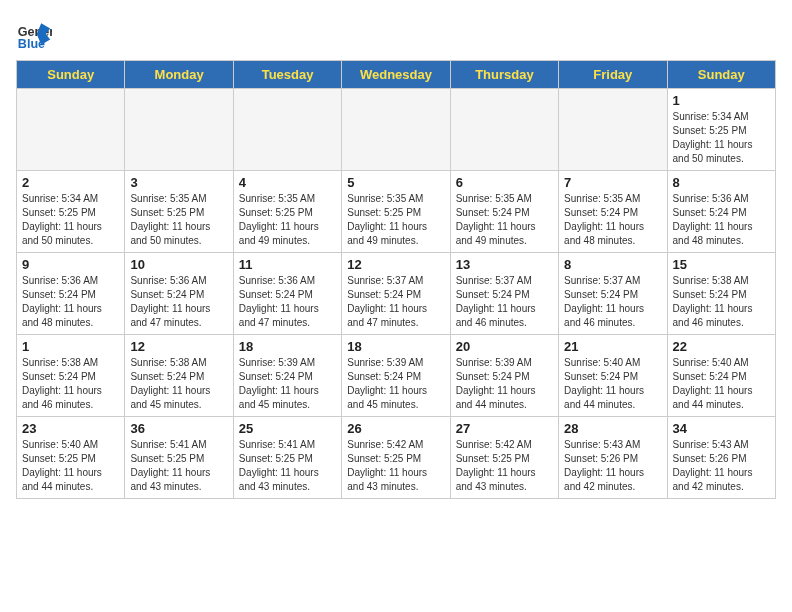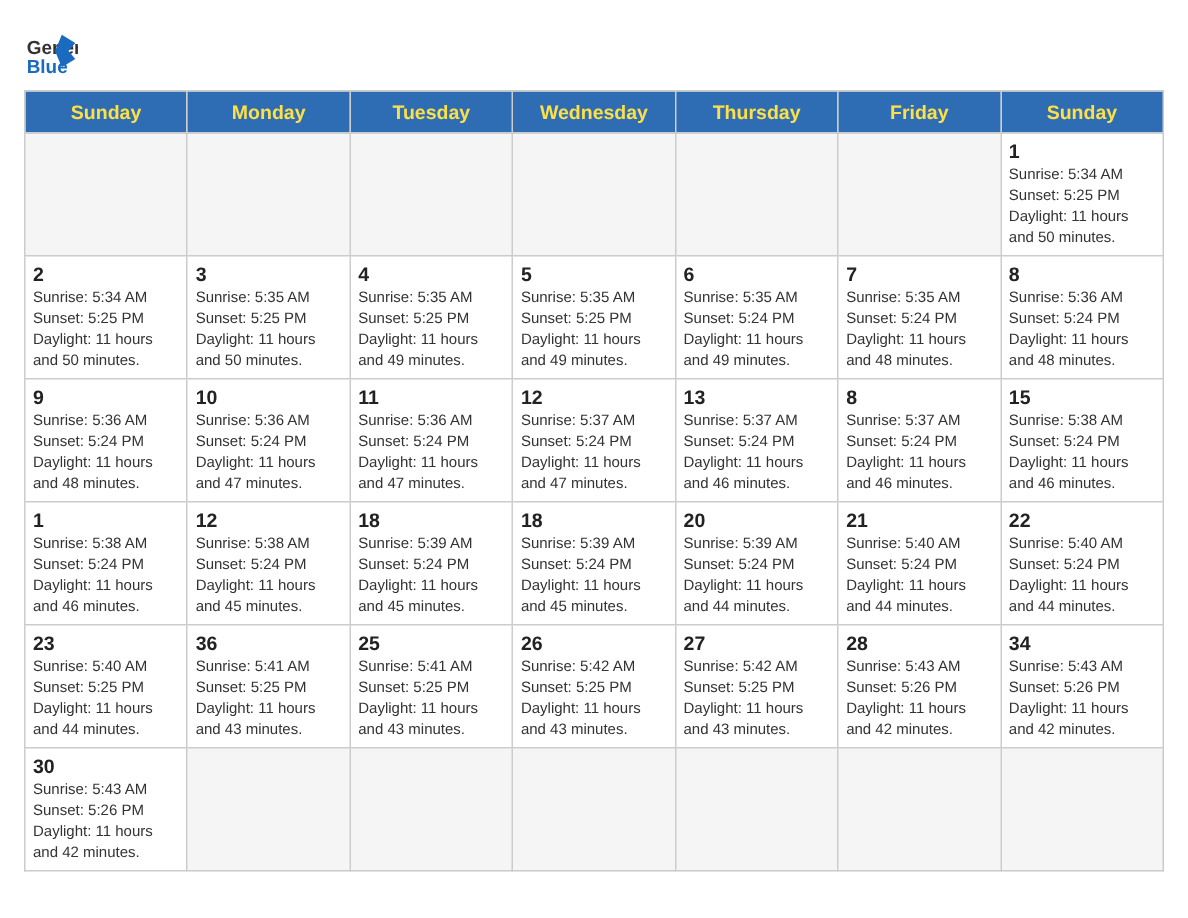--- a/index.html
+++ b/index.html
@@ -240,26 +240,14 @@
         </td>
         <td>
           <span class="day-num">28</span>
           <div class="day-info">Sunrise: 5:43 AM<br>Sunset: 5:26 PM<br>Daylight: 11 hours<br>and 42 minutes.</div>
         </td>
         <td>
           <span class="day-num">34</span>
           <div class="day-info">Sunrise: 5:43 AM<br>Sunset: 5:26 PM<br>Daylight: 11 hours<br>and 42 minutes.</div>
         </td>
       </tr>
-      <tr class="last-row">
-        <td class="has-data">
-          <span class="day-num">30</span>
-          <div class="day-info">Sunrise: 5:43 AM<br>Sunset: 5:26 PM<br>Daylight: 11 hours<br>and 42 minutes.</div>
-        </td>
-        <td class="empty"></td>
-        <td class="empty"></td>
-        <td class="empty"></td>
-        <td class="empty"></td>
-        <td class="empty"></td>
-        <td class="empty"></td>
-      </tr>
     </tbody>
 </table>
 
 </body></html>

